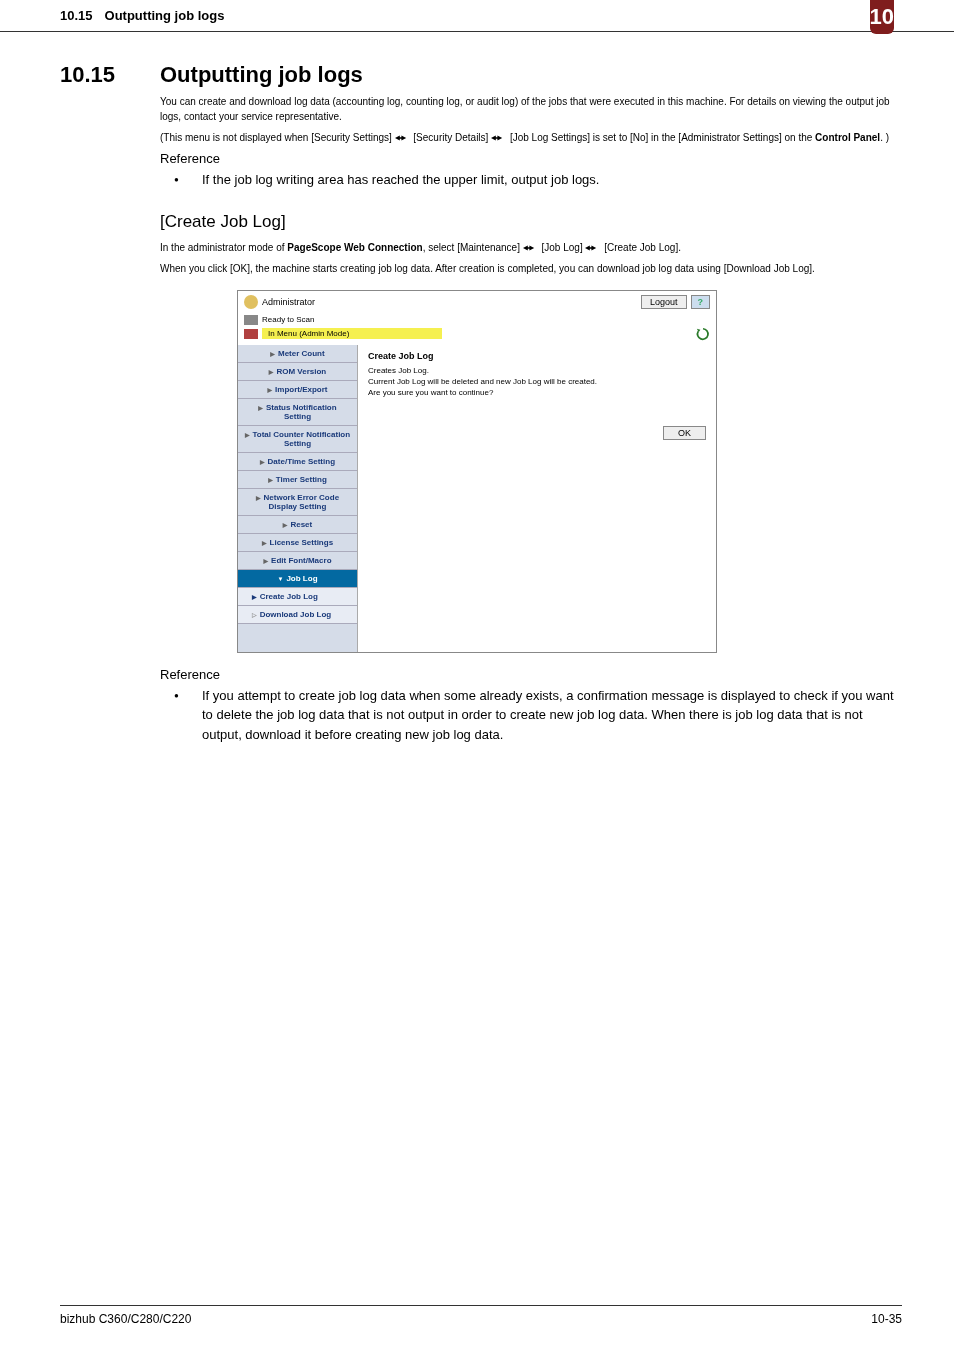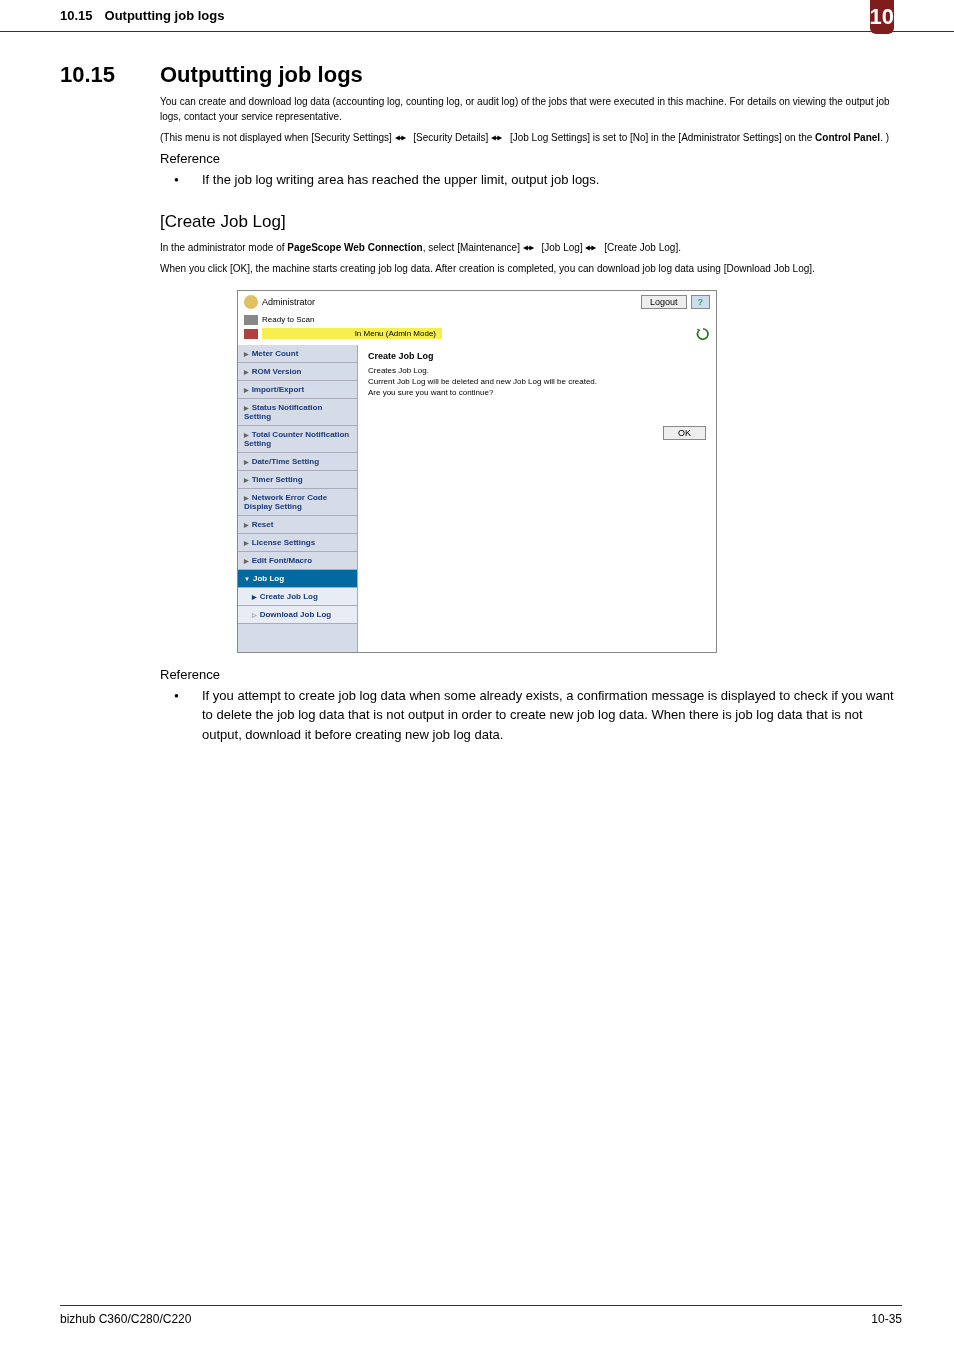--- a/index.html
+++ b/index.html
@@ -28,36 +28,36 @@
     .screenshot { margin: 14px auto; width: 480px; border: 1px solid #888; background: #fff; font-size: 9px; }
     .ss-top { display: flex; align-items: center; padding: 4px 6px; }
     .ss-admin-icon { width: 14px; height: 14px; background: #e0c060; border-radius: 50%; margin-right: 4px; display: inline-block; }
     .ss-admin-text { flex: 1; }
     .ss-logout { border: 1px solid #888; padding: 1px 8px; font-size: 9px; background: #eee; margin-right: 4px; }
     .ss-help { border: 1px solid #888; padding: 1px 6px; background: #cde; font-size: 9px; font-weight: bold; color: #3a6; }
     
     .ss-status-row { padding: 2px 6px; display: flex; align-items: center; }
     .ss-printer-icon { width: 14px; height: 10px; background: #888; margin-right: 4px; display: inline-block; }
     .ss-status-text { font-size: 8px; }
-    .ss-mode-row { padding: 0 6px 4px 6px; display: flex; align-items: center; text-align: right; }
+    .ss-mode-row { padding: 0 6px 4px 6px; display: flex; align-items: center; }
     .ss-mode-box { background: #f5f050; padding: 1px 6px; font-size: 8px; flex: 1; max-width: 180px; }
     .ss-refresh { margin-left: auto; width: 14px; height: 14px; }
     .ss-refresh svg { width: 14px; height: 14px; }
     
     .ss-nav-row { display: flex; background: #3a5a8a; }
     .ss-select { background: #fff; border: 1px solid #888; font-size: 9px; padding: 1px 2px; width: 98px; margin: 1px; display: flex; }
     .ss-select-text { flex: 1; }
     .ss-select-arrow { width: 12px; background: #bcd; text-align: center; font-size: 8px; }
     .ss-display-btn { background: #6a8ab5; color: #fff; padding: 2px 8px; font-size: 9px; border: none; margin: 1px; }
     .ss-main-menu { margin-left: auto; color: #fff; padding: 2px 6px; font-size: 9px; display: flex; align-items: center; }
     .ss-main-icon { width: 12px; height: 10px; background: #d0d0d0; margin-right: 4px; display: inline-block; border: 1px solid #888; }
     
     .ss-body { display: flex; }
     .ss-sidebar { width: 120px; background: #d5dce8; border-right: 1px solid #aaa; }
-    .ss-side-item { border-bottom: 1px solid #aab; padding: 4px 6px; font-size: 8px; color: #1a3a7a; font-weight: bold; }
+    .ss-side-item { border-bottom: 1px solid #aab; padding: 4px 6px; font-size: 8px; color: #1a3a7a; font-weight: bold; text-align: center; }
     .ss-side-item.ri::before { content: "▶"; font-size: 6px; margin-right: 3px; color: #666; }
     .ss-side-item.dn { background: #0369a1; color: #fff; }
     .ss-side-item.dn::before { content: "▼"; font-size: 6px; margin-right: 3px; }
     .ss-side-sub { padding: 4px 6px 4px 14px; font-size: 8px; color: #1a3a7a; font-weight: bold; background: #e8ecf4; border-bottom: 1px solid #aab; }
     .ss-side-sub.act::before { content: "▶"; font-size: 6px; margin-right: 3px; color: #1a3a7a; }
     .ss-side-sub.inact::before { content: "▷"; font-size: 6px; margin-right: 3px; color: #999; }
     .ss-sidebar-bottom { height: 28px; background: #d5dce8; }
     
     .ss-main { flex: 1; padding: 6px 10px 16px 10px; }
     .ss-main-title { font-size: 9px; font-weight: bold; margin-bottom: 4px; }

